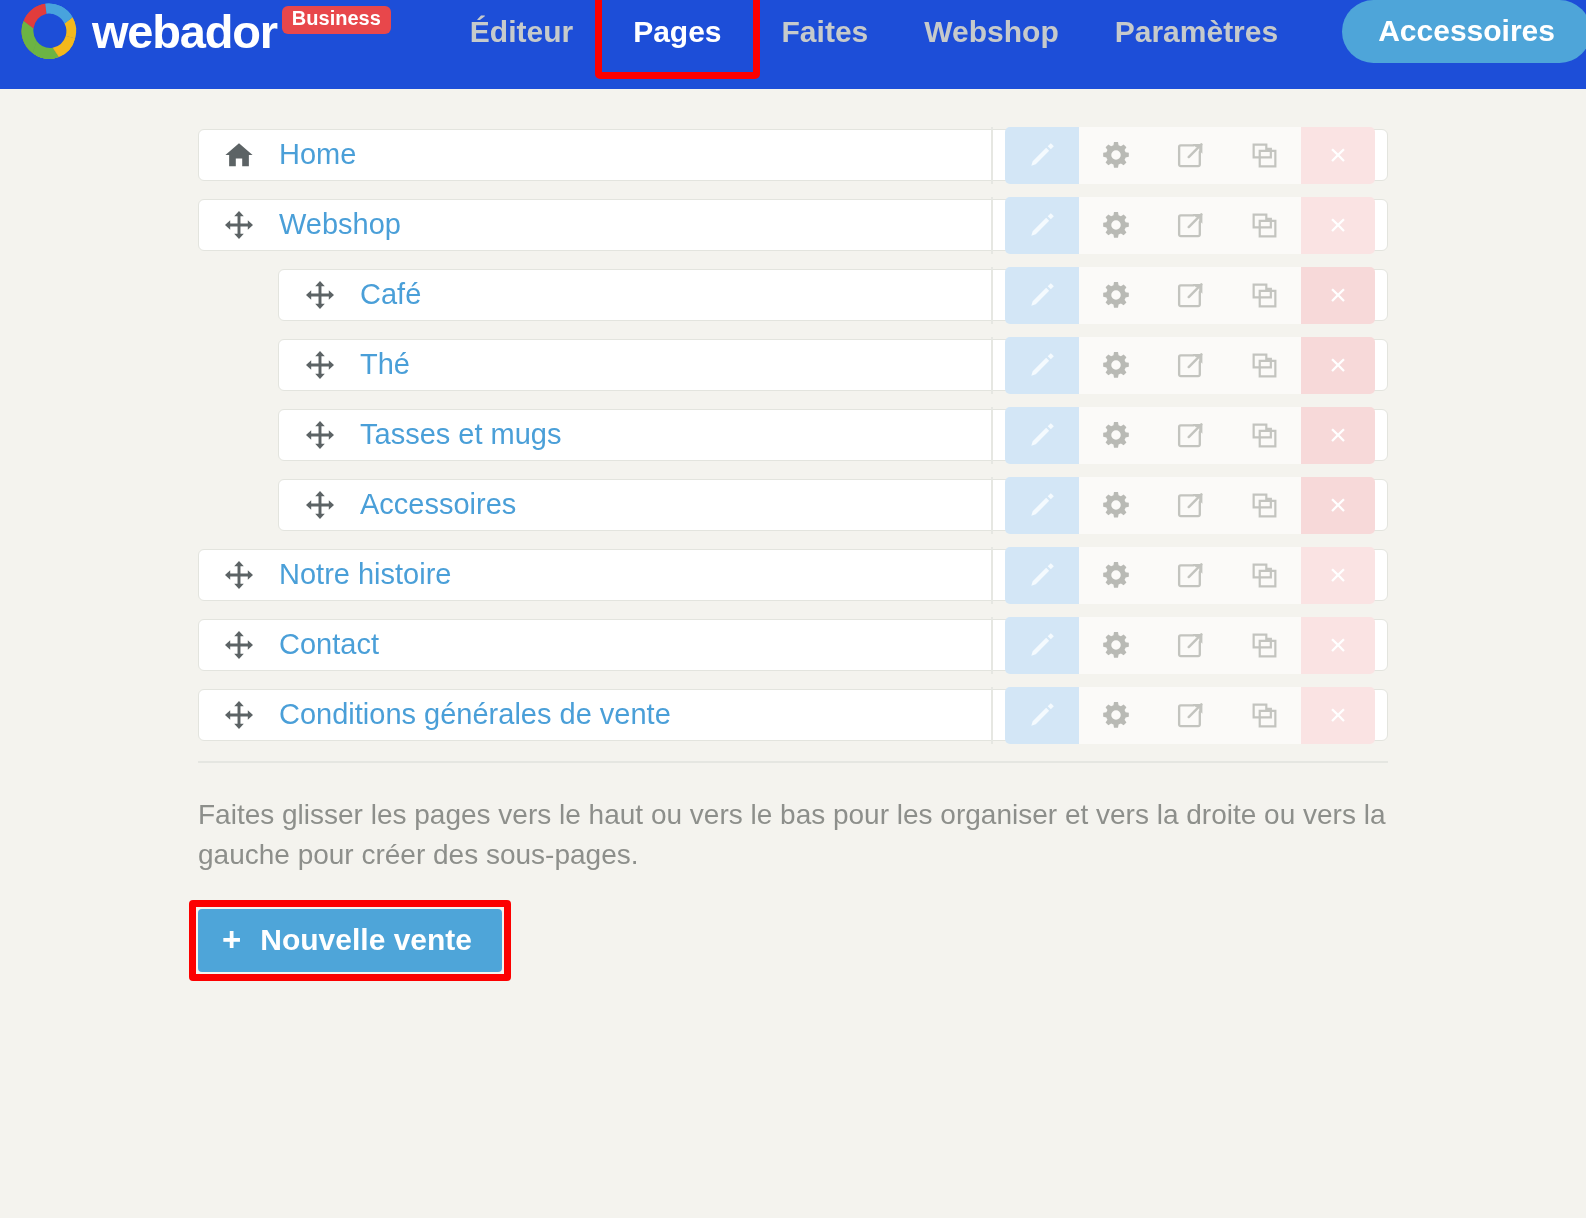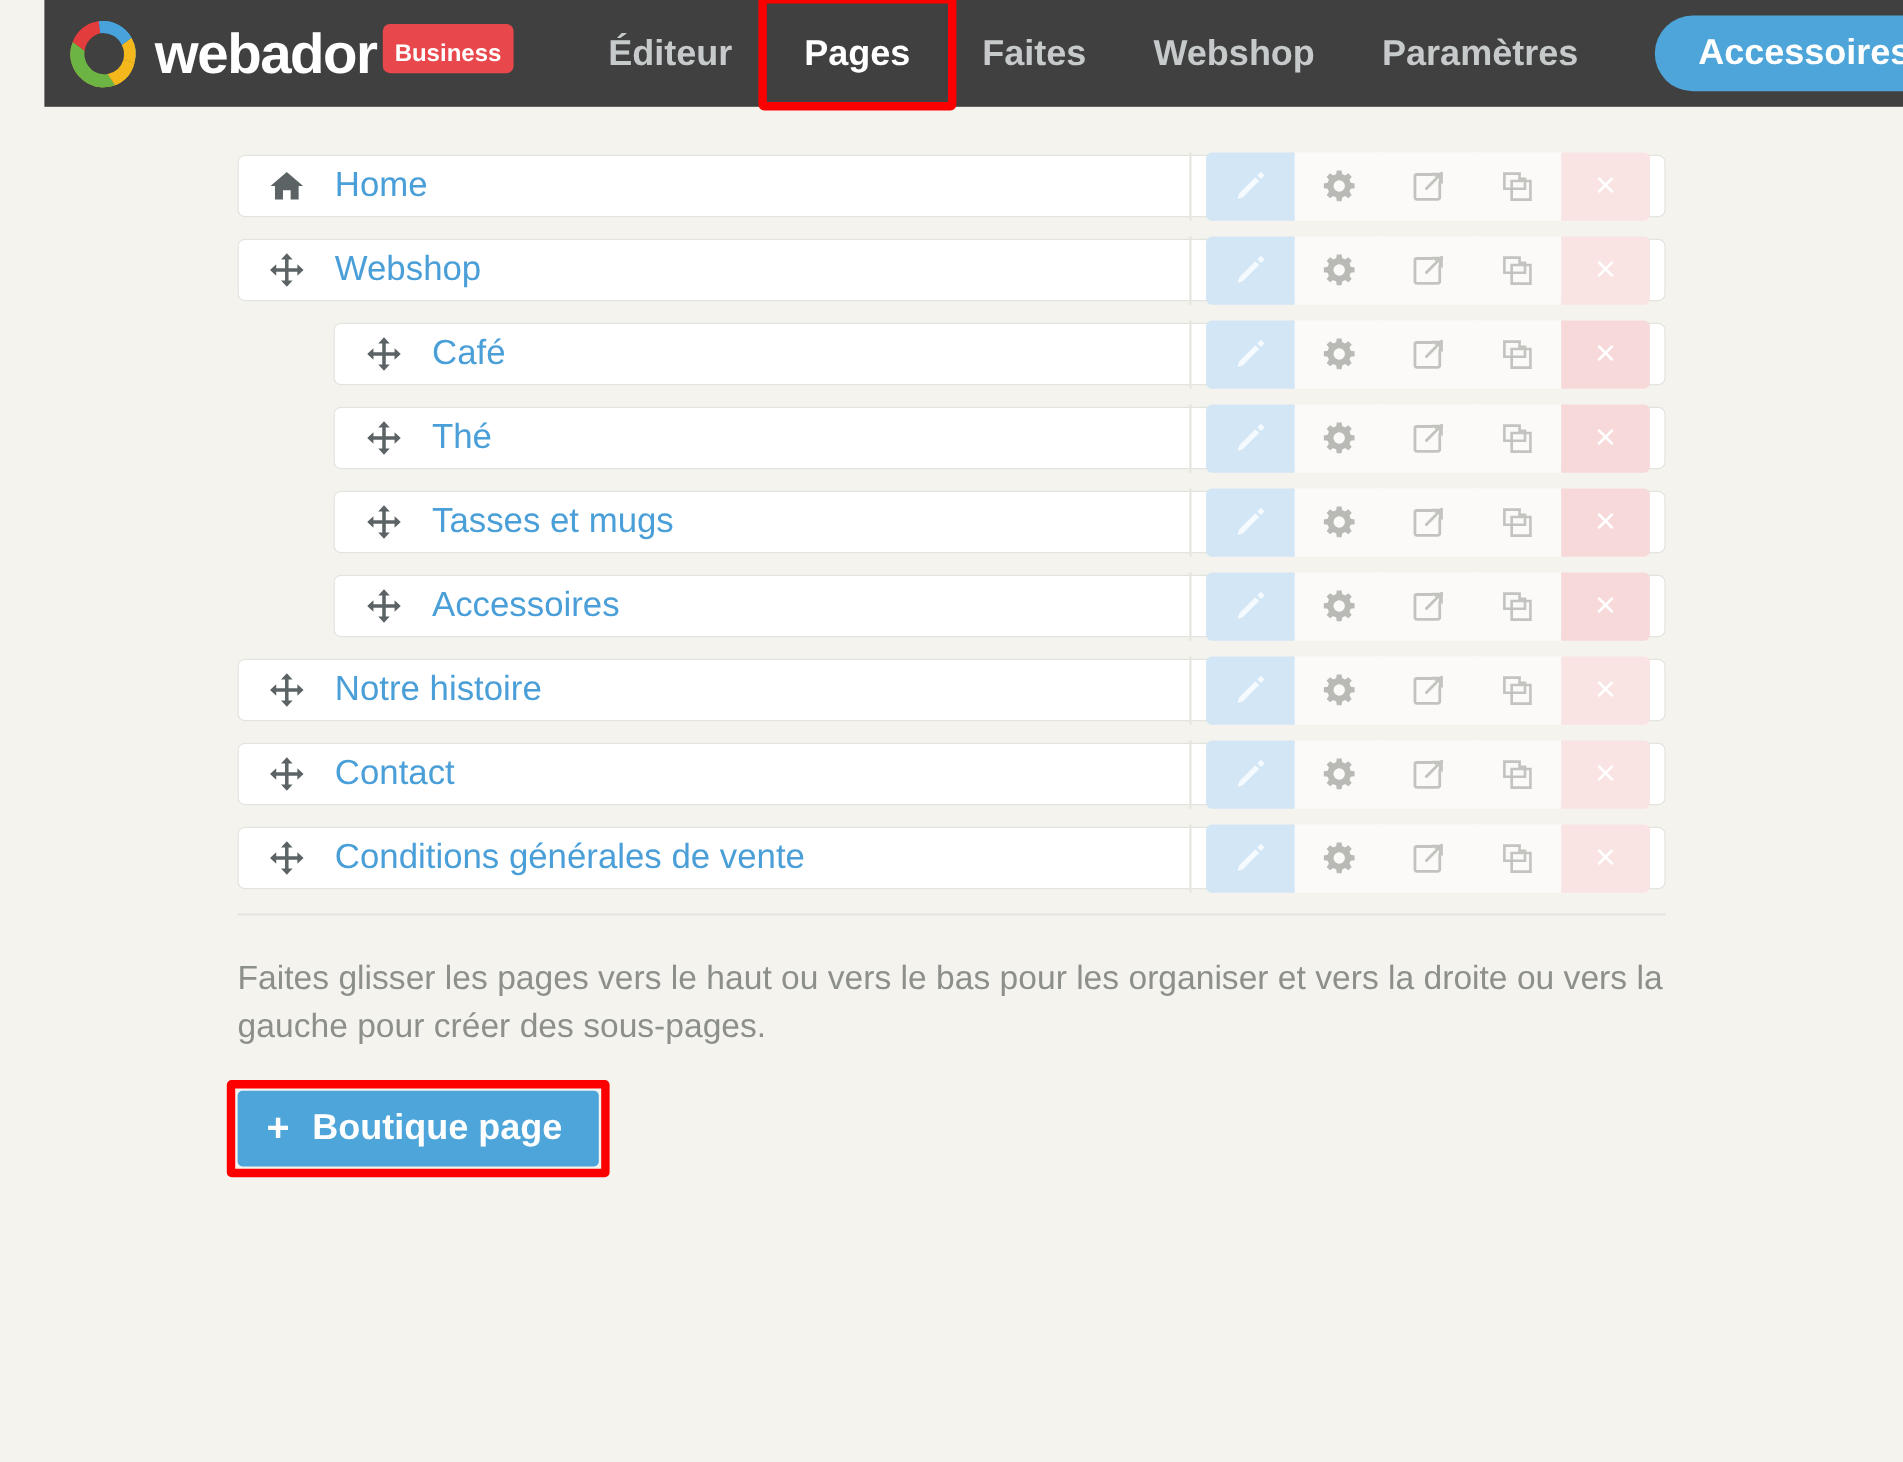--- a/index.html
+++ b/index.html
@@ -10,26 +10,25 @@
     background: #f4f3ee;
     font-family: "Liberation Sans", sans-serif;
     overflow: hidden;
     position: relative;
   }
 
   
   .topbar {
     position: relative;
     height: 89px;
-    background: #404040;
+    background: #1d4ed8;
     display: flex;
-    align-items: center;
+    align-items: flex-start;
     padding-left: 18px;
     z-index: 5;
-    margin-left: 37px;
   }
 
   .brand {
     display: flex;
     align-items: center;
     gap: 0;
   }
 
   .logo-mark {
     width: 62px;
@@ -47,21 +46,21 @@
     margin-left: 12px;
     line-height: 1;
   }
 
   .badge-business {
     background: #e8474b;
     color: #fff;
     font-size: 20px;
     font-weight: bold;
     border-radius: 6px;
-    padding: 14px 10px 5px 10px;
+    padding: 1px 10px 5px 10px;
     margin-left: 5px;
     align-self: flex-start;
     margin-top: 6px;
     line-height: 1.1;
   }
 
   .nav {
     display: flex;
     align-items: center;
     margin-left: 51px;
@@ -704,18 +703,18 @@
     </div>
 
   <div class="divider"></div>
 
   <div class="hint">Faites glisser les pages vers le haut ou vers le bas pour les organiser et vers la droite ou vers la gauche pour créer des sous-pages.</div>
 
   <div class="newpage-wrap">
     <div class="newpage-highlight">
       <button class="btn-newpage">
         <span class="plus">+</span>
-        <span>Boutique page</span>
+        <span>Nouvelle vente</span>
       </button>
     </div>
   </div>
 
 </div>
 
 </body></html>

